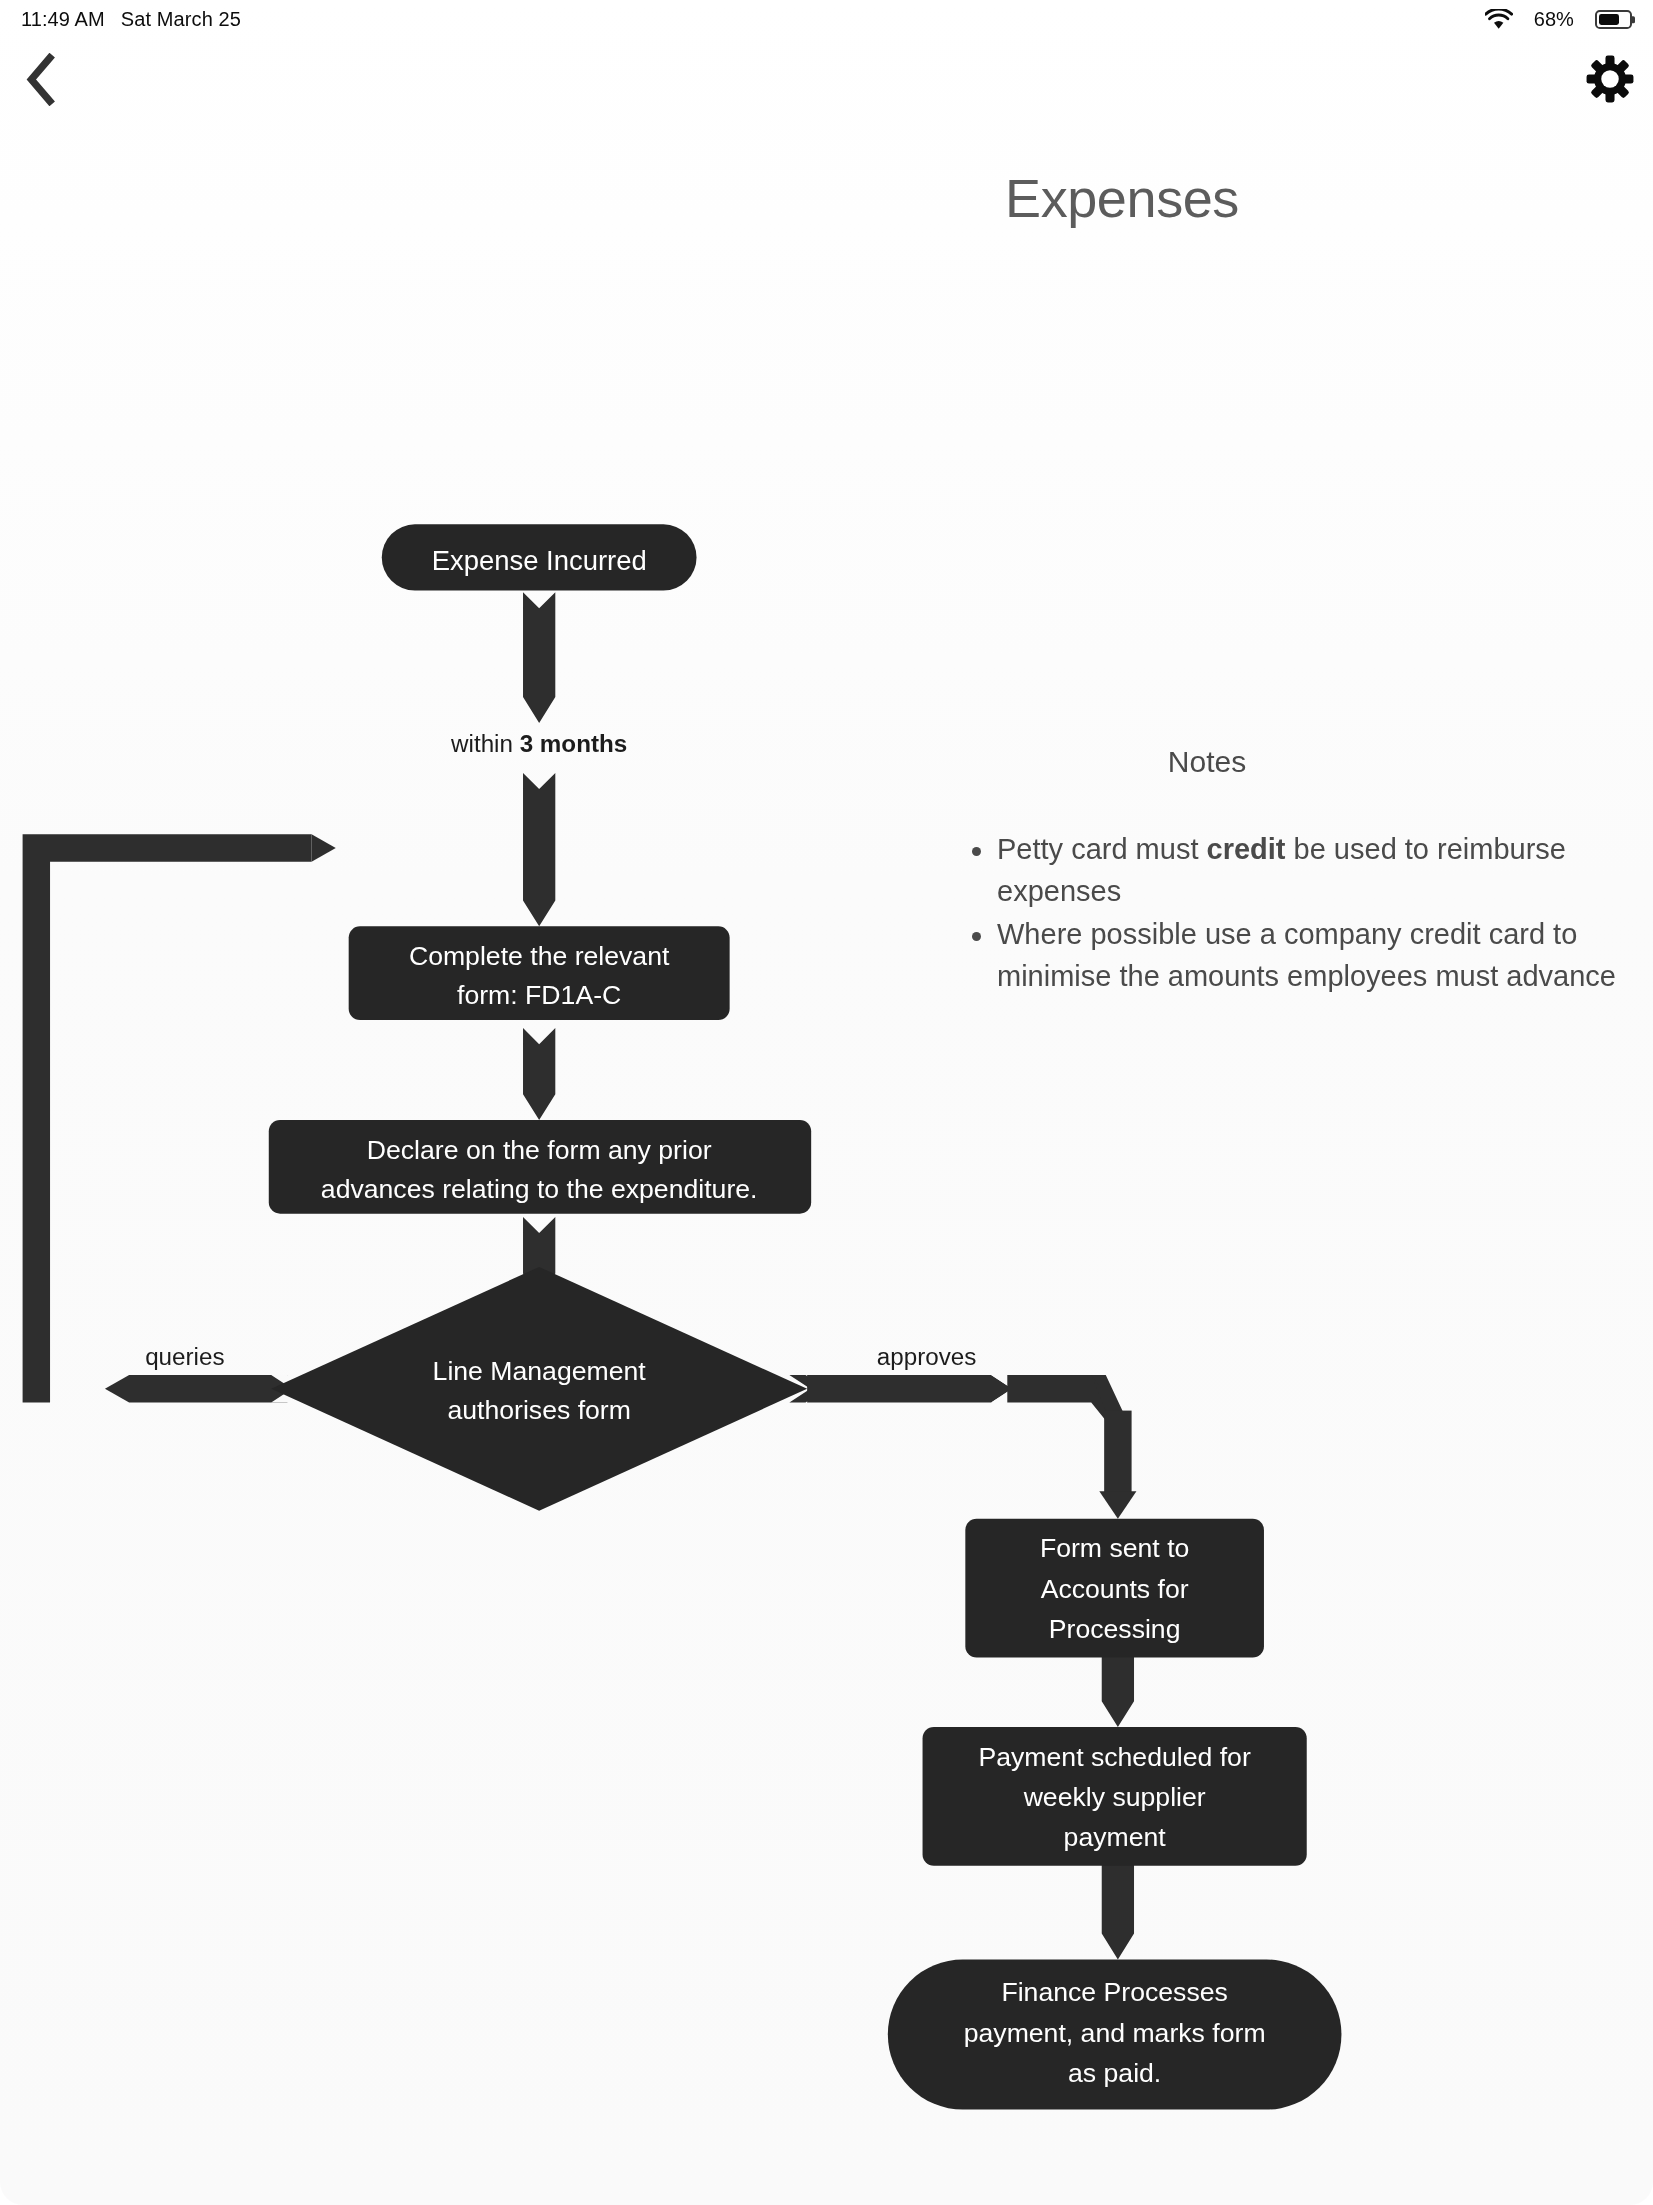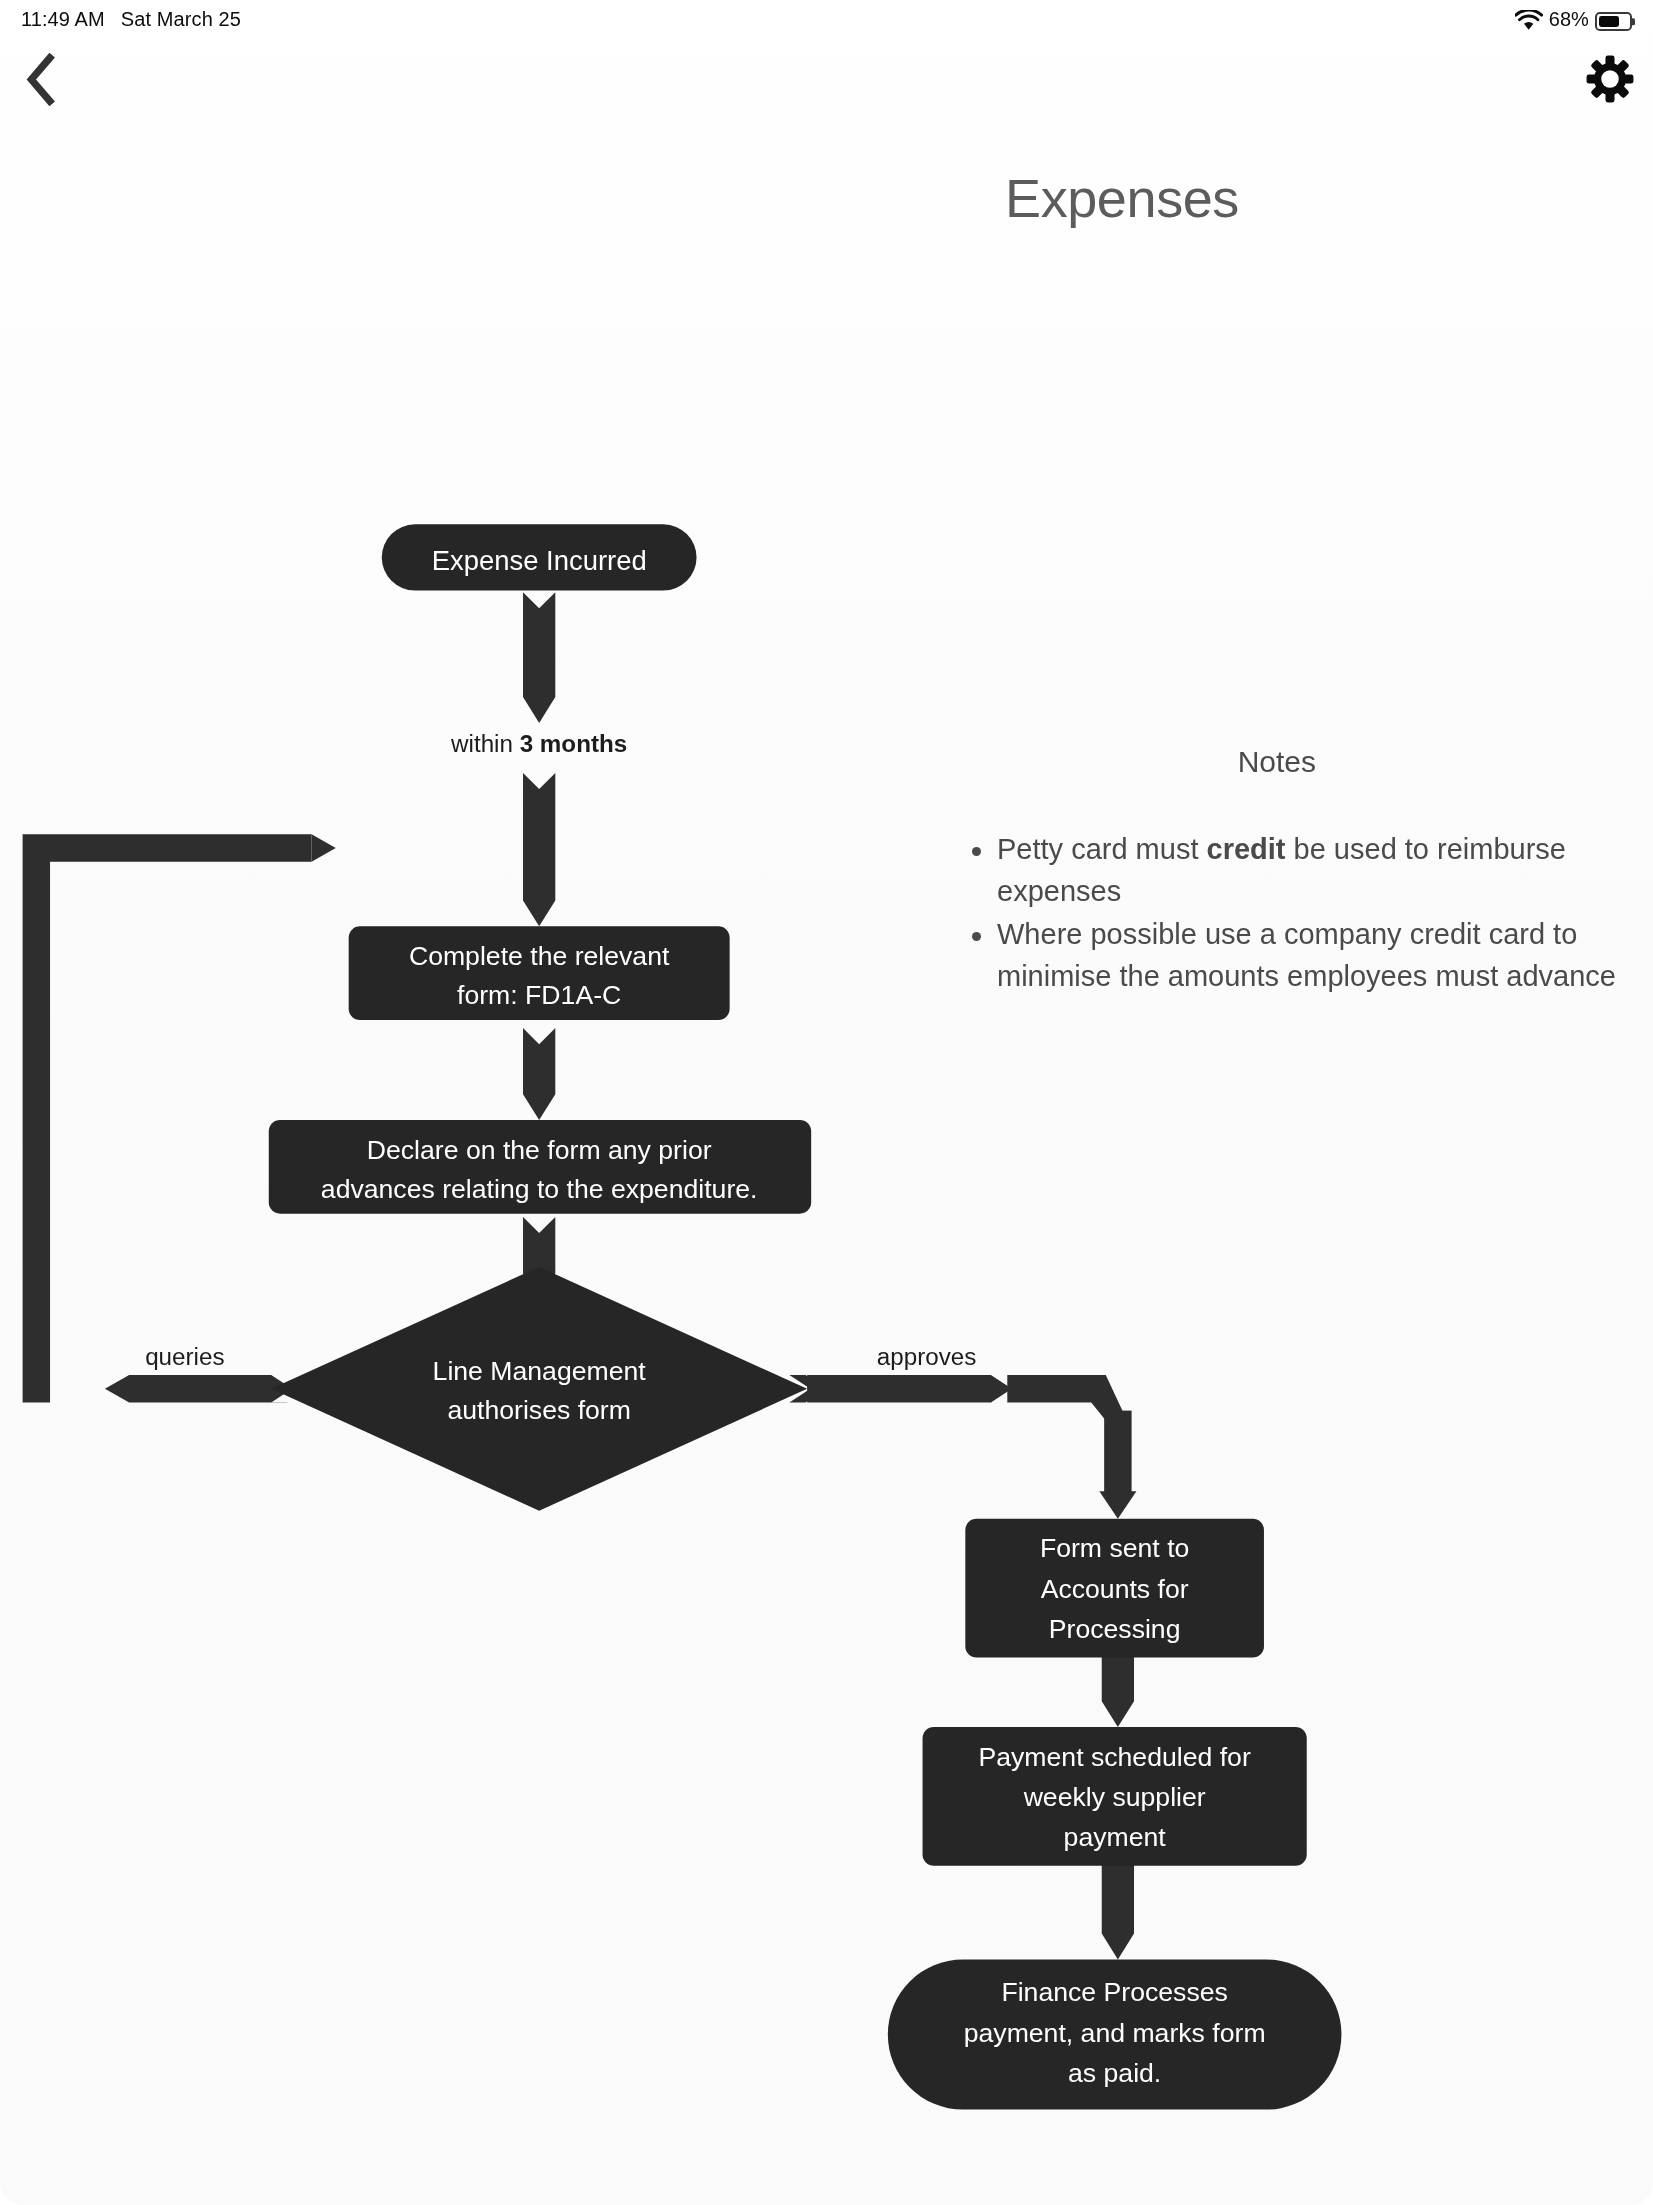--- a/index.html
+++ b/index.html
@@ -28,22 +28,22 @@
     align-items: center;
     padding: 0 21px 0 21px;
     font-size: 20px;
     color: #111;
     letter-spacing: 0.1px;
   }
   #status-left { display: flex; align-items: center; gap: 16px; }
   #status-right {
     margin-left: auto;
     display: flex;
-    align-items: flex-end;
-    gap: 6px;
+    align-items: center;
+    gap: 21px;
   }
   .sb-text { font-size: 20px; color: #0d0d0d; }
   #wifi-icon { display: block; }
   #battery-pct { font-size: 20px; color: #0d0d0d; }
   #battery-icon {
     position: relative;
     width: 37px; height: 18.6px;
     border: 2px solid #3a3a3a;
     border-radius: 4.8px;
     padding: 1.6px;
@@ -119,21 +119,21 @@
     color: #5c5c5c;
     font-size: 54px;
     line-height: 1.16;
     font-weight: 400;
     letter-spacing: -0.4px;
   }
   #notes-heading {
     position: absolute;
     left: 1098px; top: 626px;
     width: 218px;
-    text-align: right;
+    text-align: center;
     color: #4a4a4a;
     font-size: 30px;
   }
   #notes-list {
     position: absolute;
     left: 965px; top: 710px;
     width: 694px;
     color: #4a4a4a;
     font-size: 29px;
     line-height: 1.44;

